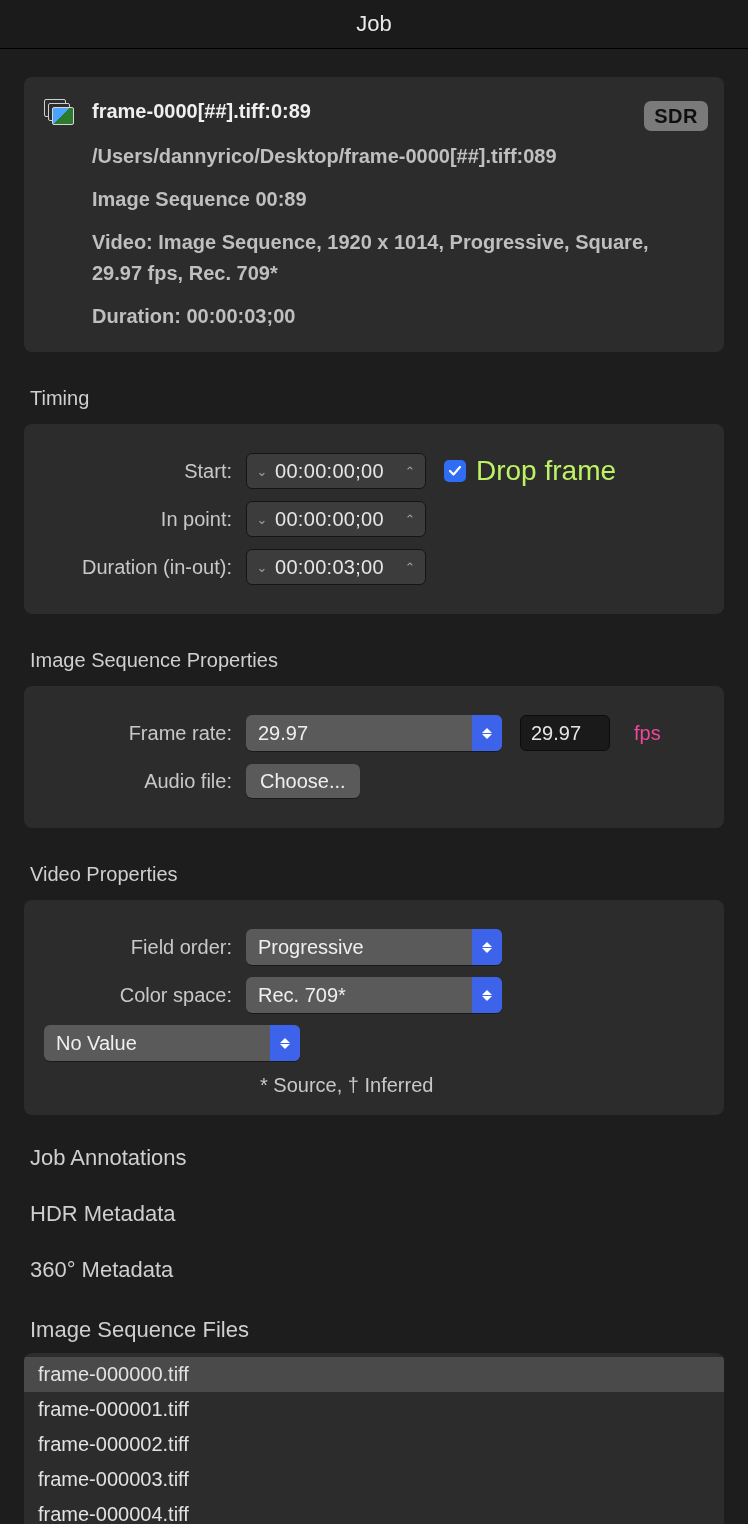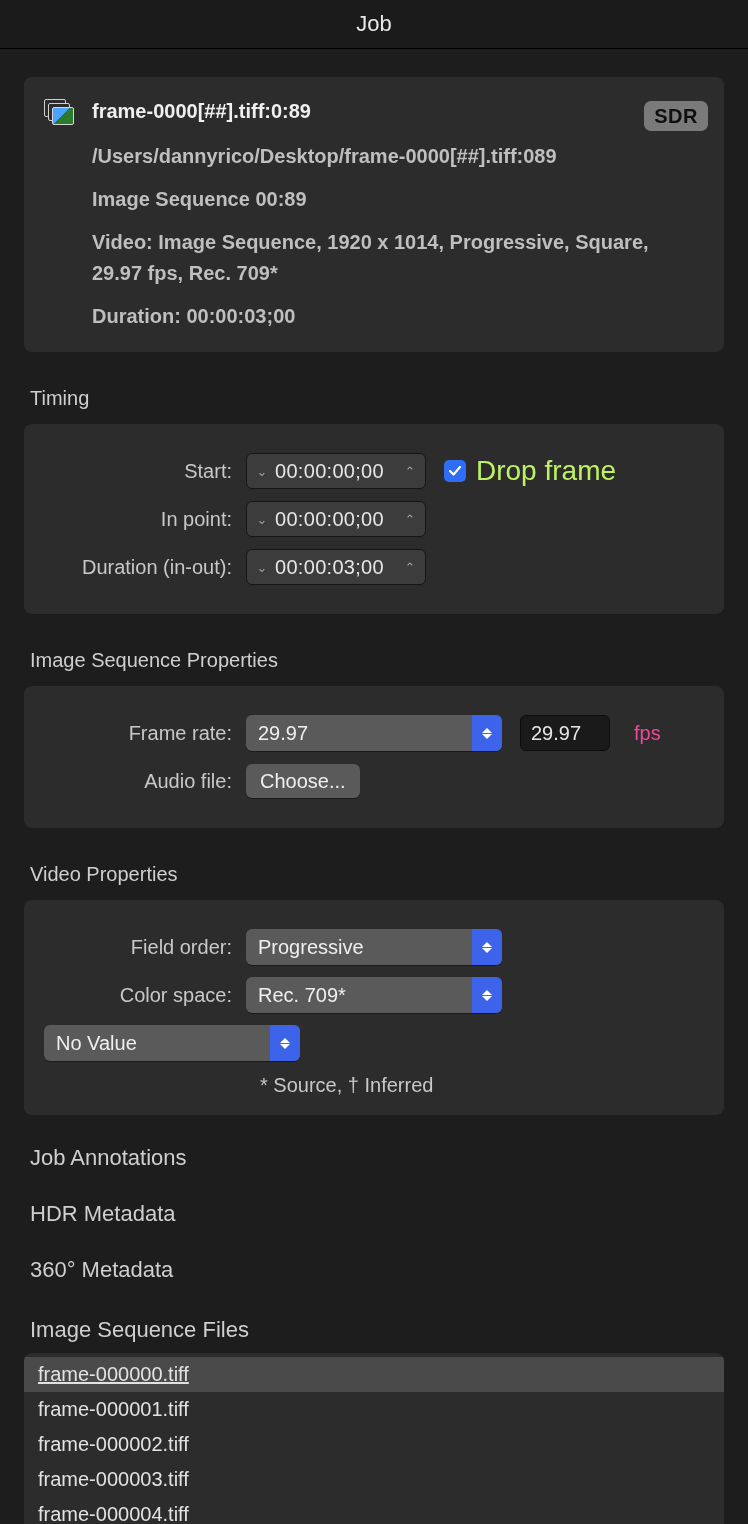--- a/index.html
+++ b/index.html
@@ -241,21 +241,20 @@
     margin-top: 10px;
     overflow: hidden;
   }
   .filerow {
     padding: 6px 14px;
     color: #e2e2e2;
     font-size: 20px;
   }
   .filerow.selected {
     background: #4a4a4a;
-    text-decoration: underline;
   }
 </style>
 </head>
 <body>
 
 <div class="titlebar">Job</div>
 <div class="hr"></div>
 
 <div class="panel">
 

